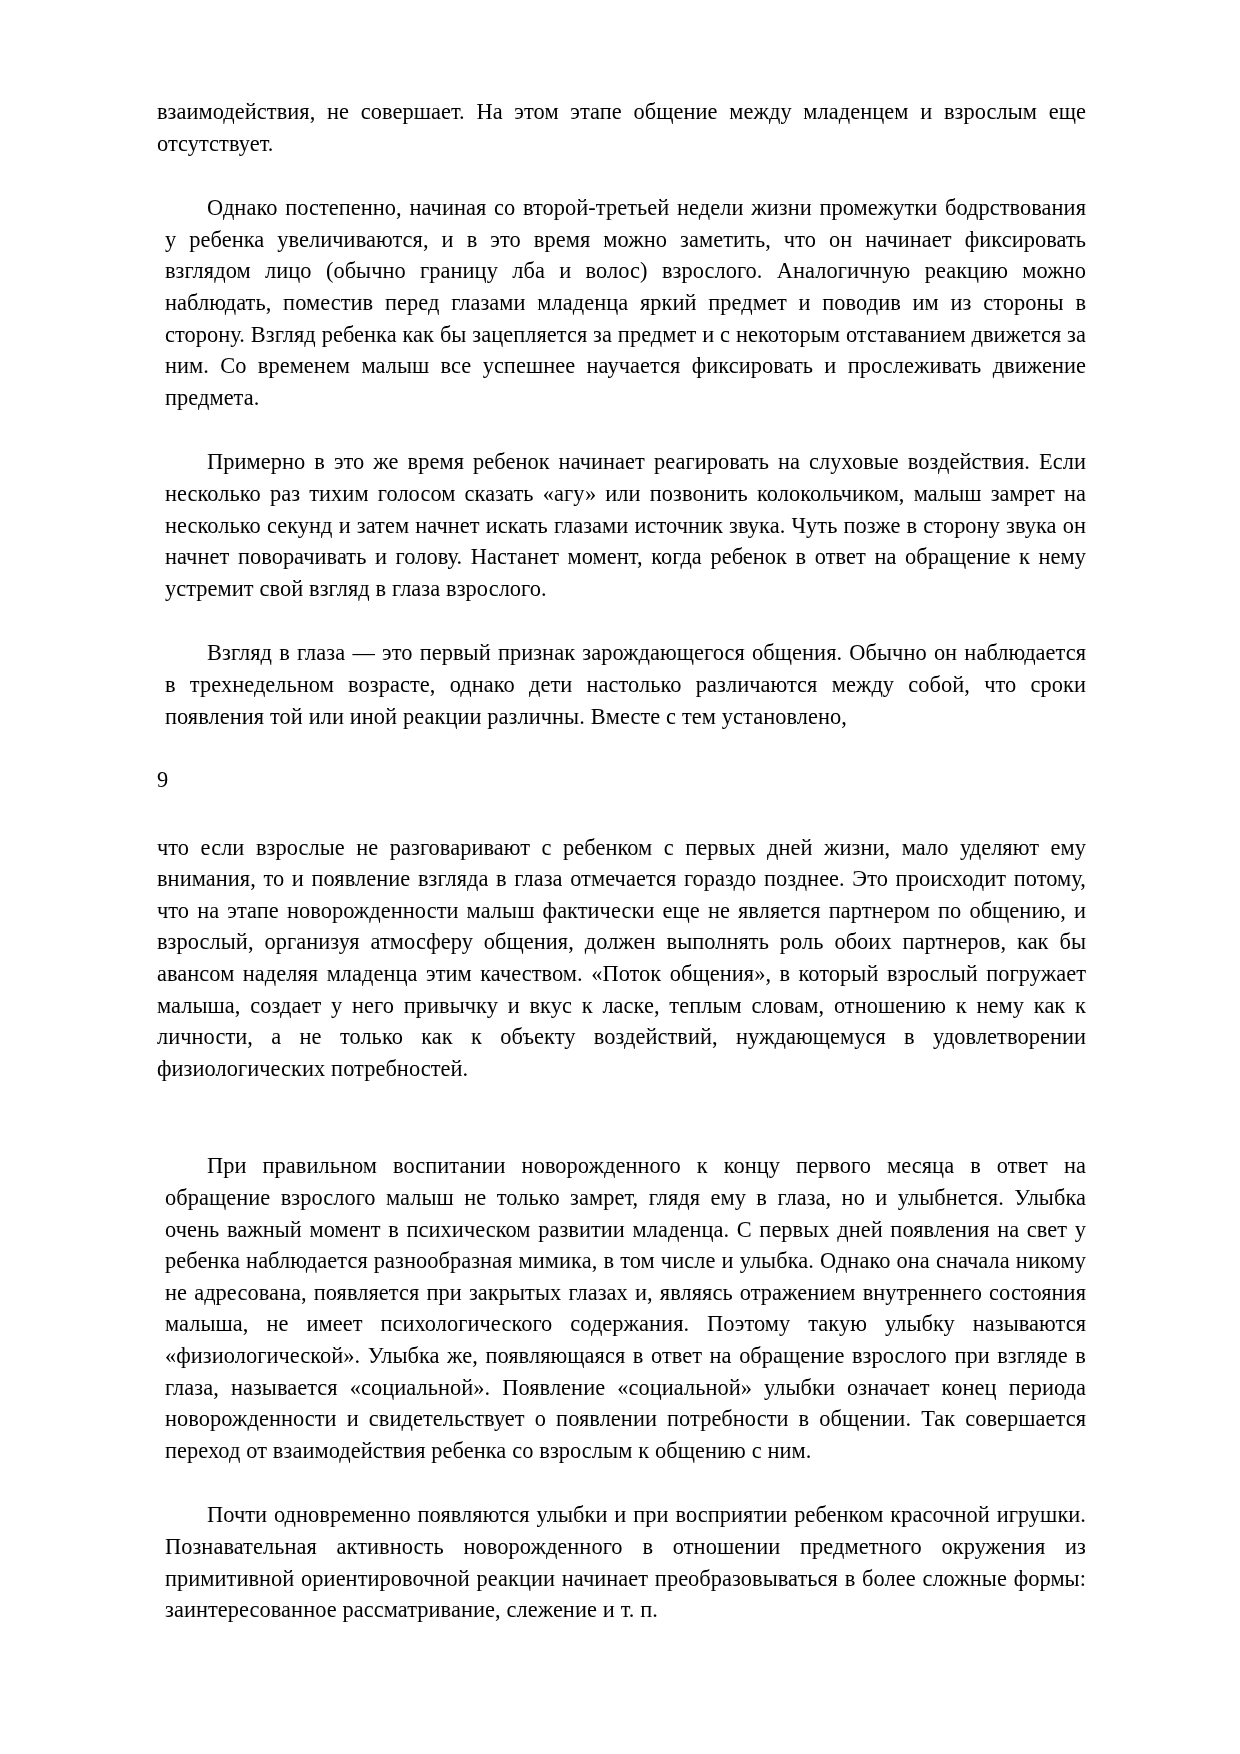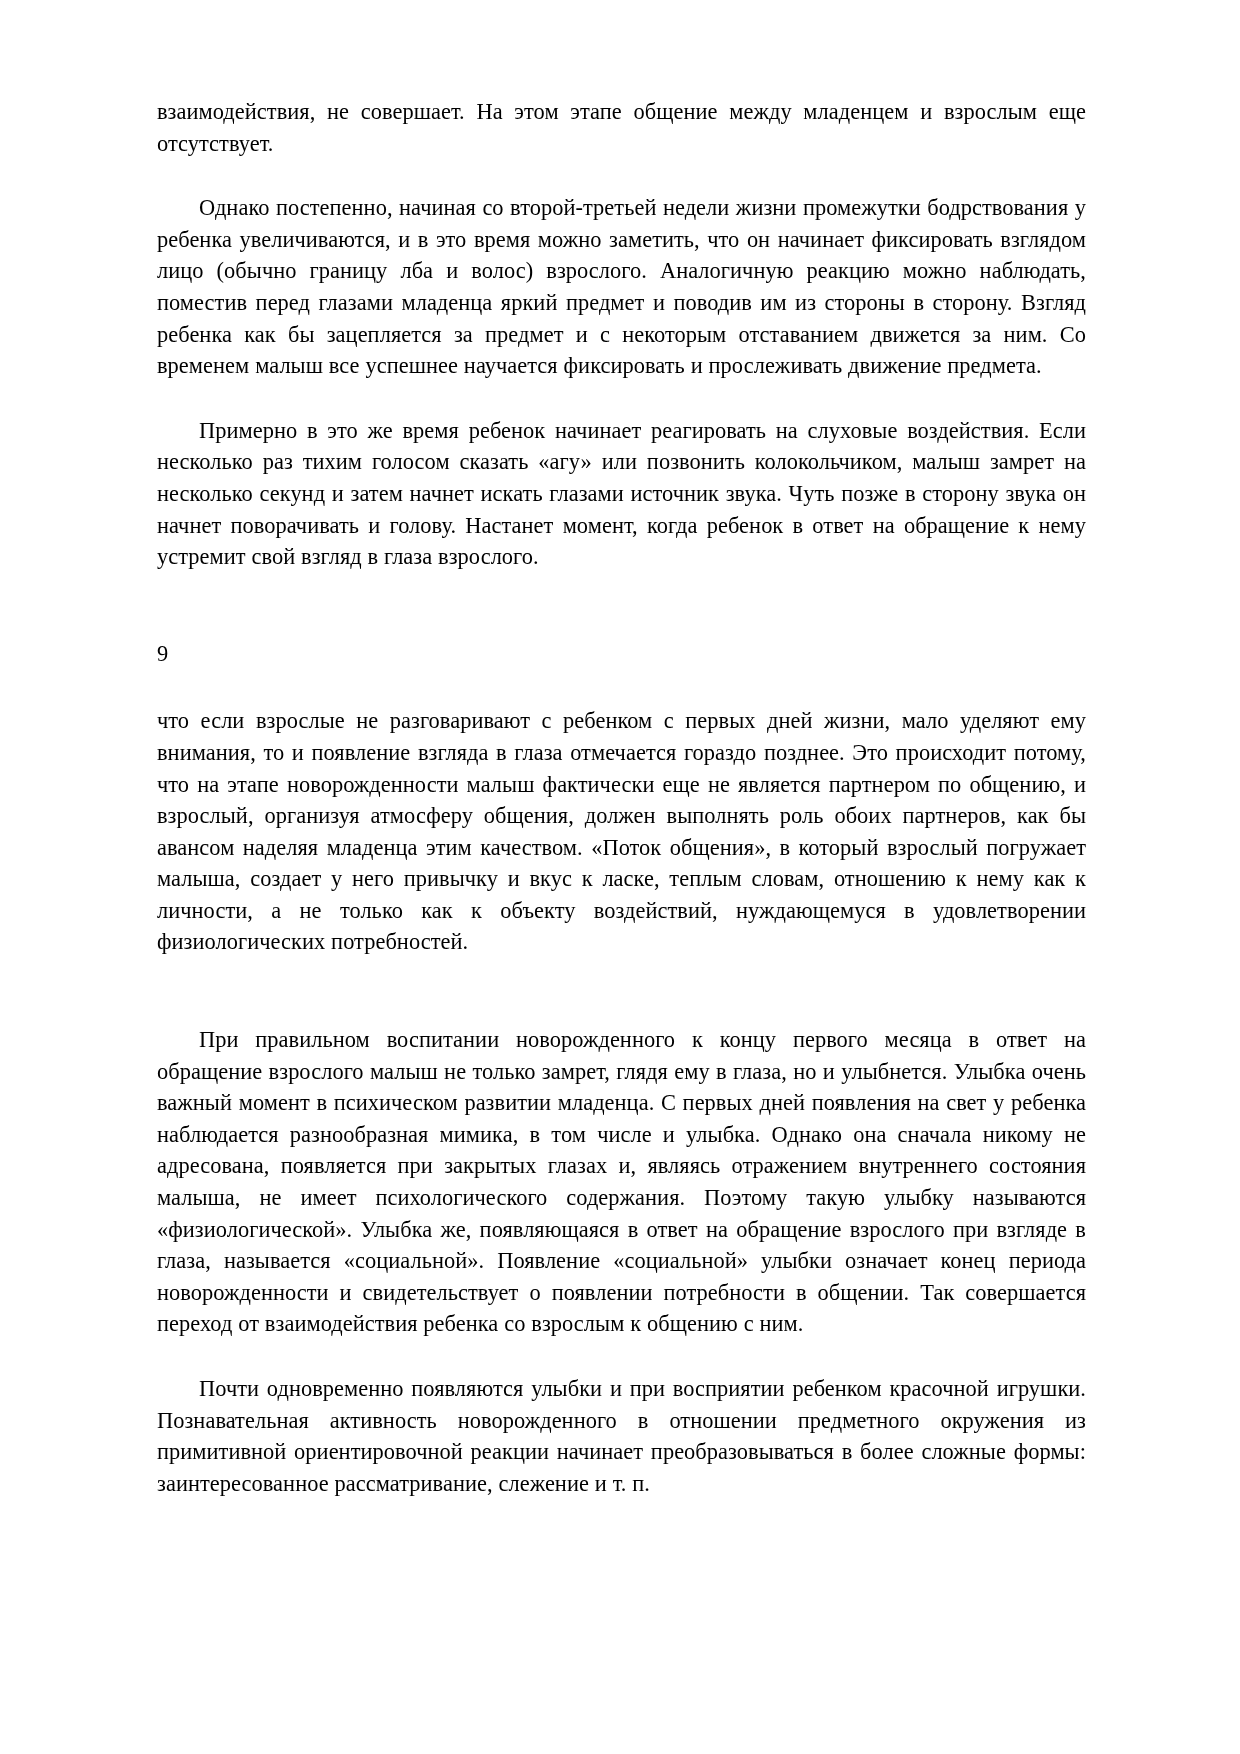--- a/index.html
+++ b/index.html
@@ -33,20 +33,21 @@
     margin: 0;
     font-size: 22.4px;
     line-height: 31.6px;
     text-align: justify;
     text-justify: inter-word;
     letter-spacing: 0.05px;
     word-spacing: 0.2px;
   }
   p.para.indent {
     text-indent: 42px;
+    margin-left: 8px;
   }
   p.para.noindent {
     text-indent: 0;
   }
   .gap-md { height: 33px; }
   .pagenum {
     margin: 0;
     font-size: 22.4px;
     line-height: 31.6px;
     text-align: left;
@@ -66,20 +67,21 @@
     <div class="gap-md"></div>
 
     <p class="para indent">Однако постепенно, начиная со второй-третьей недели жизни промежутки бодрствования у ребенка увеличиваются, и в это время можно заметить, что он начинает фиксировать взглядом лицо (обычно границу лба и волос) взрослого. Аналогичную реакцию можно наблюдать, поместив перед глазами младенца яркий предмет и поводив им из стороны в сторону. Взгляд ребенка как бы зацепляется за предмет и с некоторым отставанием движется за ним. Со временем малыш все успешнее научается фиксировать и прослеживать движение предмета.</p>
 
     <div class="gap-md"></div>
 
     <p class="para indent">Примерно в это же время ребенок начинает реагировать на слуховые воздействия. Если несколько раз тихим голосом сказать «агу» или позвонить колокольчиком, малыш замрет на несколько секунд и затем начнет искать глазами источник звука. Чуть позже в сторону звука он начнет поворачивать и голову. Настанет момент, когда ребенок в ответ на обращение к нему устремит свой взгляд в глаза взрослого.</p>
 
     <div class="gap-md"></div>
 
+    <p class="para indent">Взгляд в глаза — это первый признак зарождающегося общения. Обычно он наблюдается в трехнедельном возрасте, однако дети настолько различаются между собой, что сроки появления той или иной реакции различны. Вместе с тем установлено,</p>
 
     <div class="pagenum-block-top"></div>
 
     <p class="pagenum">9</p>
 
     <div class="pagenum-block-bottom"></div>
 
     <p class="para noindent">что если взрослые не разговаривают с ребенком с первых дней жизни, мало уделяют ему внимания, то и появление взгляда в глаза отмечается гораздо позднее. Это происходит потому, что на этапе новорожденности малыш фактически еще не является партнером по общению, и взрослый, организуя атмосферу общения, должен выполнять роль обоих партнеров, как бы авансом наделяя младенца этим качеством. «Поток общения», в который взрослый погружает малыша, создает у него привычку и вкус к ласке, теплым словам, отношению к нему как к личности, а не только как к объекту воздействий, нуждающемуся в удовлетворении физиологических потребностей.</p>
 
     <div class="gap-md"></div>

